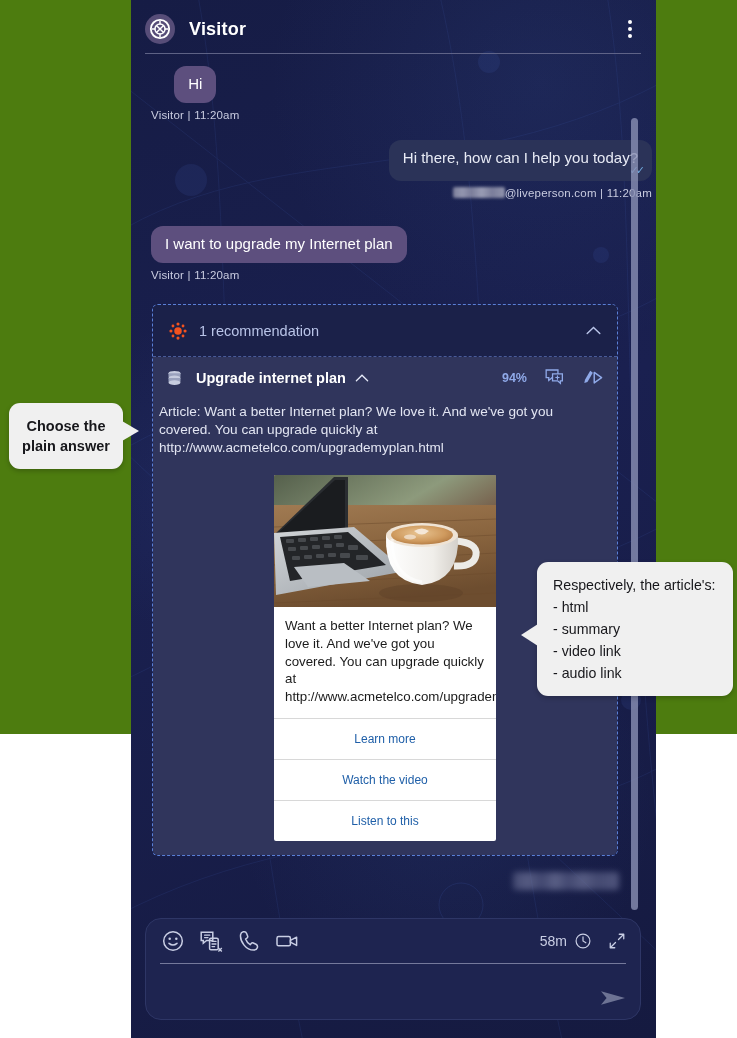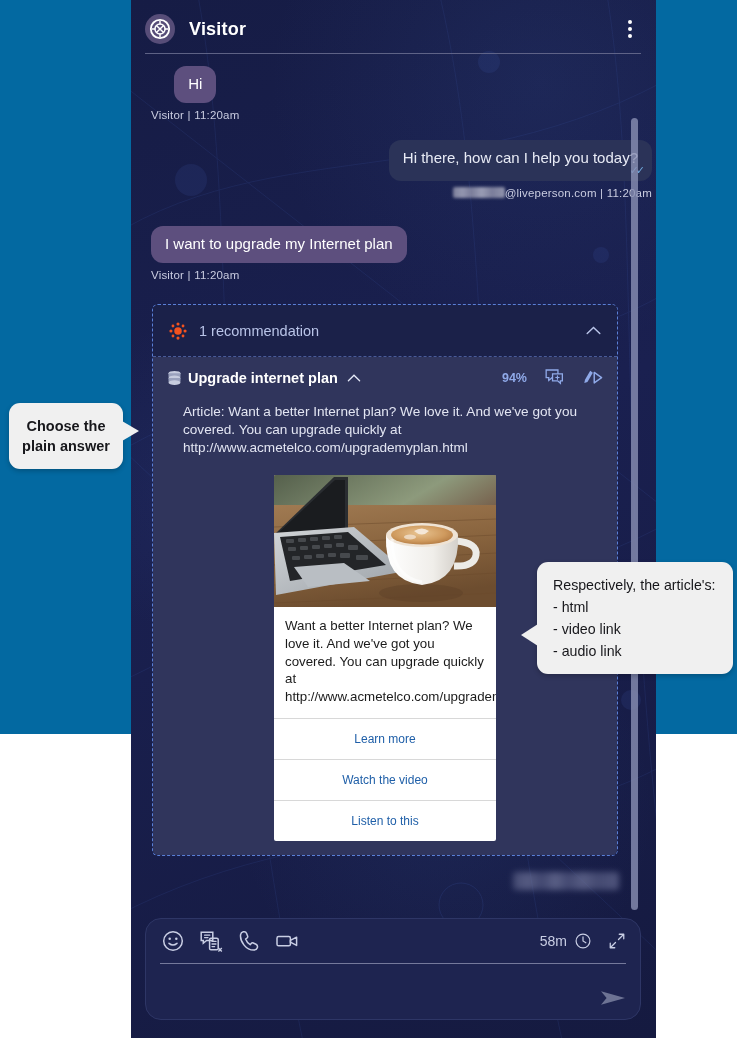--- a/index.html
+++ b/index.html
@@ -2,21 +2,21 @@
 <html><head>
 <meta charset="utf-8">
 <style>
   * { box-sizing: border-box; margin: 0; padding: 0; }
   html, body {
     width: 737px; height: 1038px;
     background: #ffffff;
     font-family: "Liberation Sans", sans-serif;
     overflow: hidden;
   }
-  #root { position: relative; width: 737px; height: 734px; background: #0369a1; }
+  #root { position: relative; width: 737px; height: 734px; background: #4d7c0f; }
 
   
   .panel {
     position: absolute; left: 131px; top: 0; width: 525px; height: 1038px;
     background:
       radial-gradient(circle at 78% 8%, rgba(60,90,160,0.16) 0%, rgba(60,90,160,0) 26%),
       radial-gradient(circle at 14% 46%, rgba(70,100,180,0.10) 0%, rgba(70,100,180,0) 22%),
       radial-gradient(circle at 60% 78%, rgba(70,110,190,0.10) 0%, rgba(70,110,190,0) 24%),
       linear-gradient(160deg, #161c45 0%, #1a2050 45%, #151a40 100%);
     overflow: hidden;
@@ -84,27 +84,27 @@
     height: 52px; display: flex; align-items: center; padding: 0 16px;
     border-bottom: 1px dashed #4a5c9a; background: #1b2149;
   }
   .sun-icon { width: 18px; height: 18px; flex: 0 0 auto; }
   .rec-head-label { margin-left: 12px; color: #b9c4e8; font-size: 14.5px; }
   .chev { margin-left: auto; color: #b9c4e8; font-size: 13px; line-height: 1; }
 
   .rec-body { background: #30355c; padding: 0 0 14px 0; }
   .rec-title-row { height: 42px; display: flex; align-items: center; padding: 0 14px; }
   .db-icon { width: 15px; height: 17px; flex: 0 0 auto; }
-  .rec-title { margin-left: 6px; color: #ffffff; font-size: 14.5px; font-weight: bold; }
+  .rec-title { margin-left: 14px; color: #ffffff; font-size: 14.5px; font-weight: bold; }
   .rec-title-chev { margin-left: 9px; color: #e2e6f5; font-size: 12px; }
   .rec-score { margin-left: auto; color: #8fa9e8; font-size: 12.5px; font-weight: bold; }
   .rec-act { margin-left: 18px; width: 20px; height: 18px; }
 
   .rec-article {
-    color: #e2e5f2; font-size: 13.6px; line-height: 1.33; padding: 4px 14px 0 30px;
+    color: #e2e5f2; font-size: 13.6px; line-height: 1.33; padding: 4px 14px 0 6px;
   }
 
   .card {
     width: 222px; margin: 18px auto 0 auto; background: #ffffff; border-radius: 2px; overflow: hidden;
   }
   .card-photo { width: 100%; height: 132px; position: relative; overflow: hidden; background: #7a6348; }
   .card-photo svg { position: absolute; inset: 0; width: 100%; height: 100%; }
   .card-summary { padding: 10px 11px 12px 11px; color: #1b1b1b; font-size: 13.3px; line-height: 1.33; }
   .card-link {
     border-top: 1px solid #d8d8d8; height: 41px; display: flex; align-items: center; justify-content: center;
@@ -462,18 +462,19 @@
   <div class="callout co-left co1">
     <div>Choose the</div>
     <div>plain answer</div>
     <span class="tail"></span>
   </div>
 
 
   <div class="callout co3">
     <div>Respectively, the article's:</div>
     <div>- html</div>
+    <div>- summary</div>
     <div>- video link</div>
     <div>- audio link</div>
     <span class="tail"></span>
   </div>
 
 </div>
 
 </body></html>

